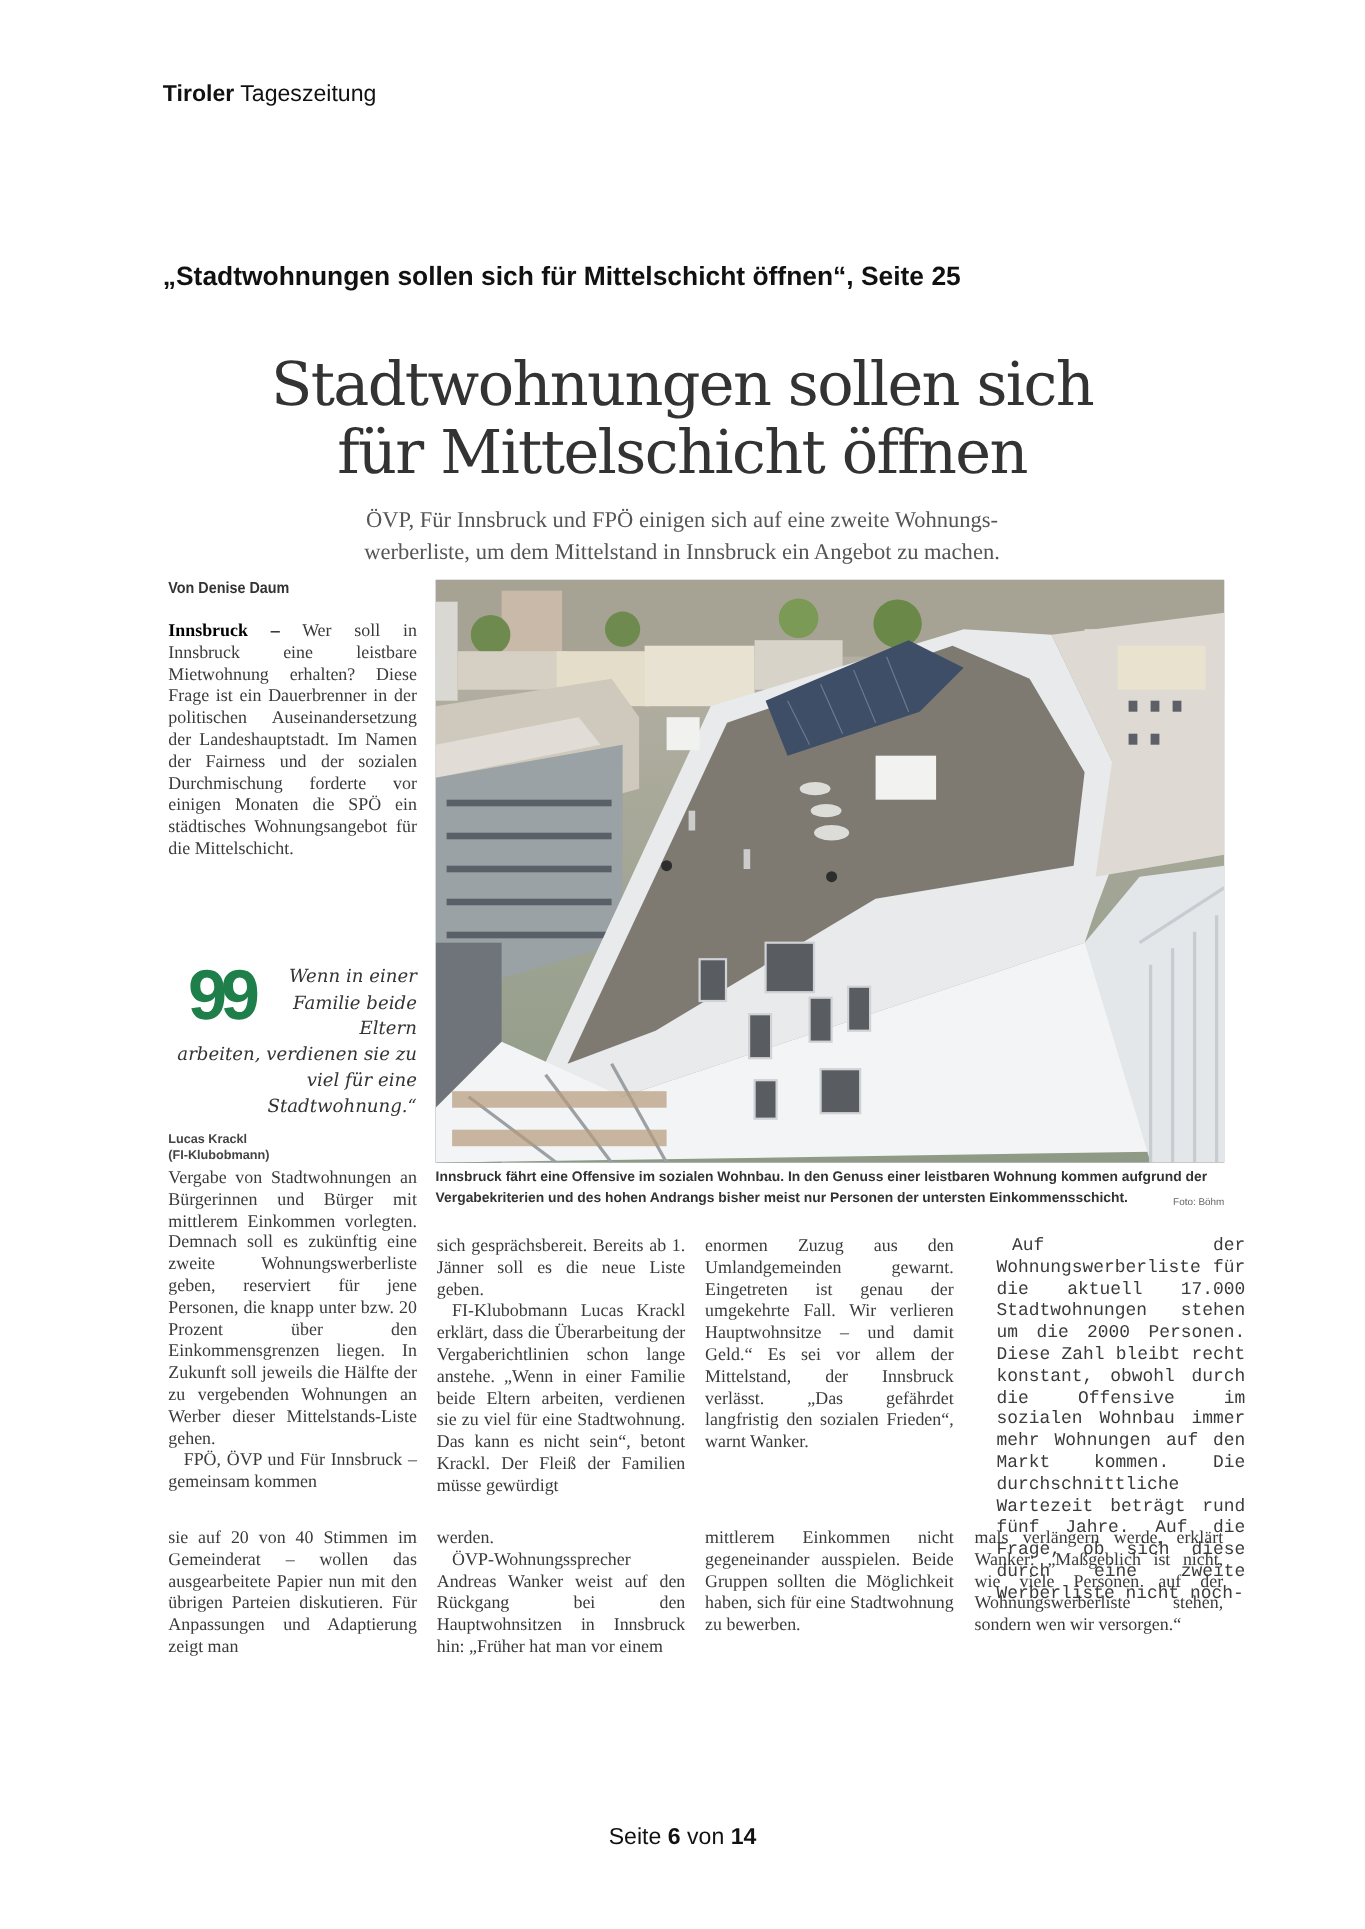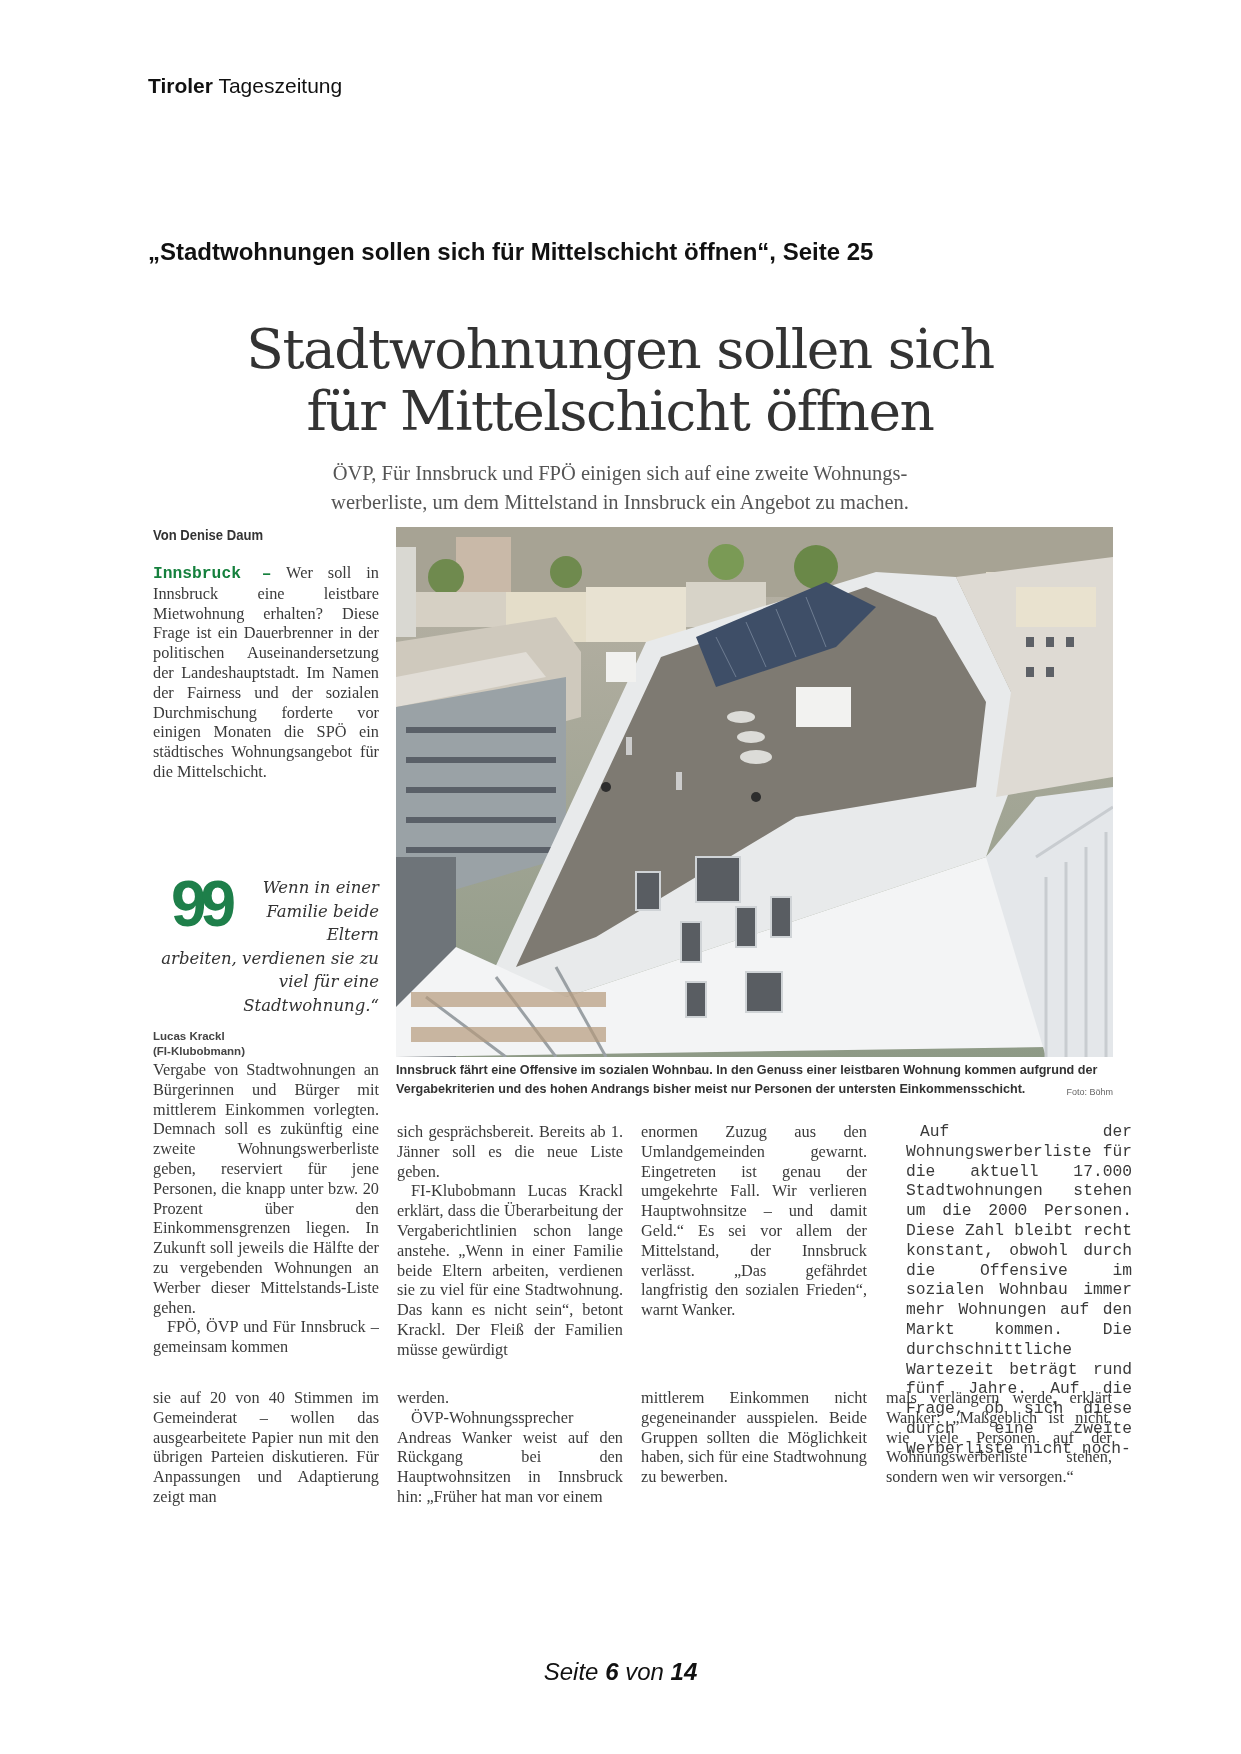--- a/index.html
+++ b/index.html
@@ -8,39 +8,39 @@
   .pub { left: 148px; top: 74px; font-family: "Liberation Sans", sans-serif; font-size: 21px; color: #111; }
   .pub b { font-weight: bold; }
   .clip-title { left: 148px; top: 238px; font-family: "Liberation Sans", sans-serif; font-size: 24px; font-weight: bold; color: #111; white-space: nowrap; }
   .headline { left: 240px; width: 760px; top: 318px; text-align: center; font-family: "DejaVu Serif", "Liberation Serif", serif; font-size: 55px; line-height: 62px; color: #333; letter-spacing: -1.5px; }
   .headline .l { display: block; }
   .deck { left: 260px; width: 720px; top: 459px; text-align: center; font-family: "Liberation Serif", serif; font-size: 20.5px; line-height: 29px; color: #555; }
   .byline { left: 153px; top: 527px; font-family: "Liberation Sans", sans-serif; font-weight: bold; font-size: 14.5px; color: #333; transform: scaleX(0.9); transform-origin: left; }
   .col { font-family: "Liberation Serif", serif; font-size: 16.3px; line-height: 19.8px; color: #3a3a3a; text-align: justify; hyphens: manual; }
   .col p { margin: 0; }
   .col .ind { text-indent: 14px; }
-  .col .dateline { font-family: Liberation Mono, monospace; font-weight: bold; color: #15803d; }
+  .col .dateline { font-family: Liberation Serif, serif; font-weight: bold; color: #000000; }
   .col1a { left: 153px; top: 563px; width: 226px; }
   .quote-box { left: 153px; top: 876px; width: 226px; }
   .quote-mark { position: absolute; left: 18px; top: -2px; font-family: "Liberation Sans", sans-serif; font-weight: bold; font-size: 64px; line-height: 60px; color: #1e7f4a; letter-spacing: -6px; }
   .quote-text { font-family: "DejaVu Serif", serif; font-style: italic; font-size: 16.5px; line-height: 23.5px; color: #333; text-align: right; }
   .quote-text .first { padding-left: 64px; display: block; }
   .quote-src { margin-top: 12px; font-family: "Liberation Sans", sans-serif; font-weight: bold; font-size: 11.5px; line-height: 15px; color: #444; }
   .photo { left: 396px; top: 527px; width: 717px; height: 530px; overflow: hidden; background: #a9b0b3; }
   .caption { left: 396px; top: 1061px; width: 717px; font-family: "Liberation Sans", sans-serif; font-weight: bold; font-size: 12.6px; line-height: 19px; color: #333; transform-origin: left; }
   .caption .credit { font-weight: normal; font-size: 9px; color: #666; float: right; margin-top: 3px; }
   .col1b { left: 153px; top: 1060px; width: 226px; }
   .col1c { left: 153px; top: 1388px; width: 226px; }
   .col2a { left: 397px; top: 1122px; width: 226px; }
   .col2b { left: 397px; top: 1388px; width: 226px; }
   .col3a { left: 641px; top: 1122px; width: 226px; }
   .col3b { left: 641px; top: 1388px; width: 226px; }
   .col4a { left: 906px; top: 1122px; width: 226px; font-family: Liberation Mono, monospace; }
   .col4b { left: 886px; top: 1388px; width: 226px; }
-  .footer { left: 0; width: 1241px; top: 1658px; text-align: center; font-family: "Liberation Sans", sans-serif; font-size: 24px; color: #111; font-style: italic; }
+  .footer { left: 0; width: 1241px; top: 1658px; text-align: center; font-family: "Liberation Sans", sans-serif; font-size: 21px; color: #111; }
   .footer b { font-weight: bold; }
 </style>
 </head>
 <body>
 
 <div class="abs pub">
   <b>Tiroler</b>
   <span>Tageszeitung</span>
 </div>
 

